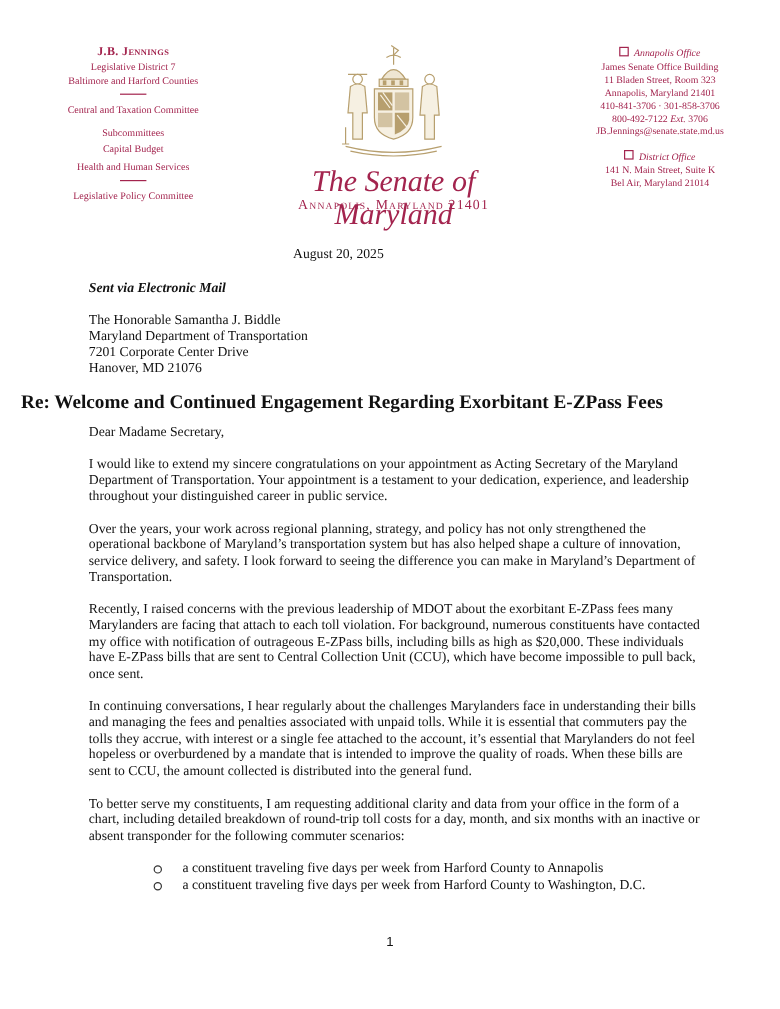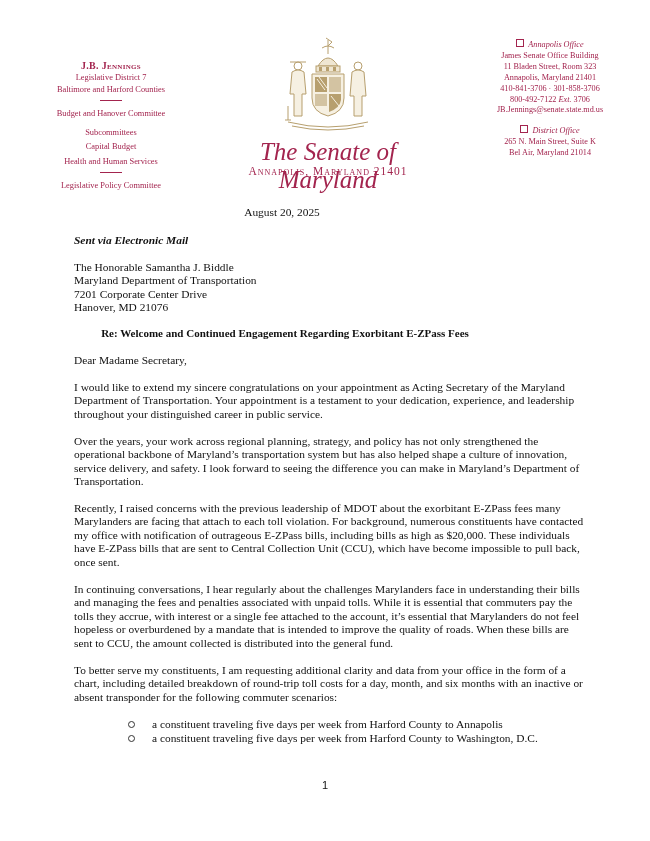--- a/index.html
+++ b/index.html
@@ -1,47 +1,47 @@
 <!DOCTYPE html>
 <html><head>
 <meta charset="utf-8">
 <style>
   html, body { margin: 0; padding: 0; background: #ffffff; }
   body { width: 650px; height: 841px; position: relative; overflow: hidden; font-family: "Liberation Serif", serif; color: #111; }
-  .lh-left { position: absolute; left: 22px; top: 38px; width: 178px; text-align: center; color: #a3244e; font-family: "Liberation Serif", serif; font-size: 8.4px; line-height: 11.5px; margin-top: 22px; }
+  .lh-left { position: absolute; left: 22px; top: 38px; width: 178px; text-align: center; color: #a3244e; font-family: "Liberation Serif", serif; font-size: 8.4px; line-height: 11.5px; }
   .lh-left .name { font-weight: bold; font-size: 10px; letter-spacing: 0.3px; font-variant: small-caps; line-height: 12px; }
   .lh-left .it { }
   .lh-left .rule { width: 22px; height: 0; border-top: 0.8px solid #a3244e; margin: 5px auto 7px auto; }
   .lh-left .gap { height: 7px; }
   .lh-right { position: absolute; left: 470px; top: 39px; width: 160px; text-align: center; color: #a3244e; font-size: 8.2px; line-height: 10.9px; }
   .lh-right .it { font-style: italic; }
   .lh-right .box { display: inline-block; width: 6px; height: 6px; border: 1px solid #a3244e; margin-right: 4px; vertical-align: 0px; }
   .lh-right .gap { height: 9px; }
   .seal { position: absolute; left: 282px; top: 36px; width: 92px; height: 98px; }
   .senate-title { position: absolute; left: 208px; top: 138px; width: 240px; text-align: center; color: #a3244e; font-family: "Liberation Serif", serif; font-style: italic; font-size: 25px; line-height: 28px; }
   .senate-sub { position: absolute; left: 208px; top: 165px; width: 240px; text-align: center; color: #a3244e; font-size: 11.5px; letter-spacing: 1px; font-variant: small-caps; }
   .date { position: absolute; left: 0; width: 564px; top: 206px; text-align: center; font-size: 11.4px; }
   .abs { position: absolute; left: 74px; width: 510px; font-size: 11.4px; line-height: 13.4px; }
   .b-it { font-weight: bold; font-style: italic; }
-  .re { position: absolute; left: 0; width: 570px; text-align: center; font-weight: bold; font-size: 11px; }
+  .re { position: absolute; left: 0; width: 570px; text-align: center; font-weight: bold; font-size: 16px; }
   .bullets { position: absolute; left: 128px; width: 470px; font-size: 11.4px; line-height: 14.4px; }
   .bullets .li { position: relative; padding-left: 24px; }
   .bullets .dot { position: absolute; left: 0; top: 4px; width: 5px; height: 5px; border: 0.8px solid #333; border-radius: 50%; }
   .pagenum { position: absolute; left: 0; width: 650px; top: 779px; text-align: center; font-family: "Liberation Sans", sans-serif; font-size: 11px; }
   p { margin: 0; }
 </style>
 </head>
 <body>
 
 <div class="lh-left">
   <div class="name">J.B. Jennings</div>
   <div class="it">Legislative District 7</div>
   <div>Baltimore and Harford Counties</div>
   <div class="rule"></div>
-  <div>Budget and Hanover Committee</div>
+  <div>Central and Taxation Committee</div>
   <div class="gap"></div>
   <div class="it">Subcommittees</div>
   <div style="height:3px"></div>
   <div>Capital Budget</div>
   <div style="height:3px"></div>
   <div>Health and Human Services</div>
   <div class="rule"></div>
   <div>Legislative Policy Committee</div>
 </div>
 
@@ -86,21 +86,21 @@
 <div class="lh-right">
   <div><span class="box"></span><span class="it">Annapolis Office</span></div>
   <div>James Senate Office Building</div>
   <div>11 Bladen Street, Room 323</div>
   <div>Annapolis, Maryland 21401</div>
   <div>410-841-3706 · 301-858-3706</div>
   <div><span>800-492-7122</span> <span class="it">Ext.</span> <span>3706</span></div>
   <div>JB.Jennings@senate.state.md.us</div>
   <div class="gap"></div>
   <div><span class="box"></span><span class="it">District Office</span></div>
-  <div>265 N. Main Street, Suite K</div>
+  <div>141 N. Main Street, Suite K</div>
   <div>Bel Air, Maryland 21014</div>
 </div>
 
 <div class="date">August 20, 2025</div>
 
 <div class="abs b-it" style="top:234px">Sent via Electronic Mail</div>
 
 <div class="abs" style="top:261px">
   <div>The Honorable Samantha J. Biddle</div>
   <div>Maryland Department of Transportation</div>

